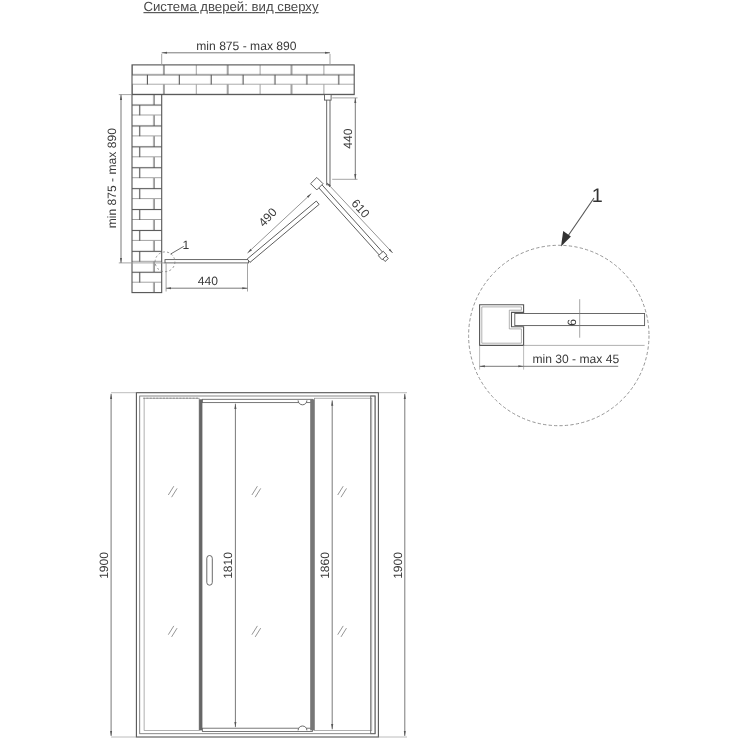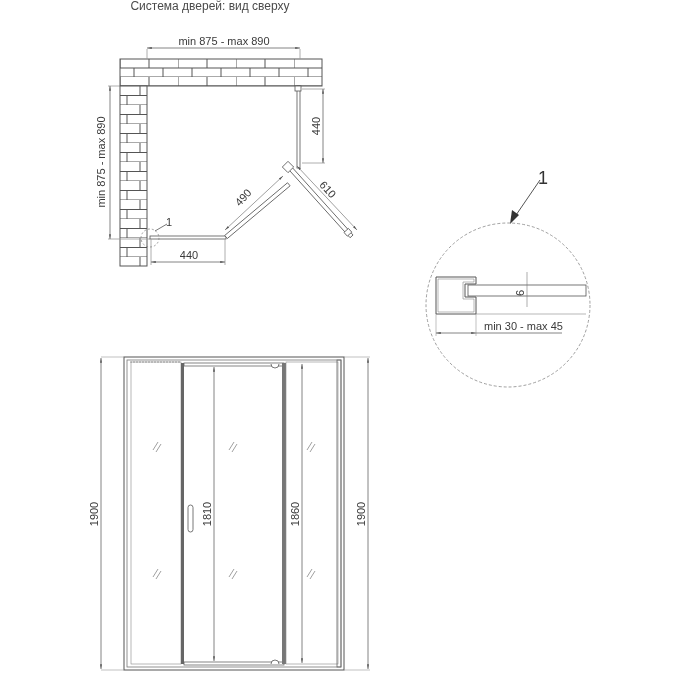--- a/index.html
+++ b/index.html
@@ -1,17 +1,17 @@
 <!DOCTYPE html>
 <html><head>
 <meta charset="utf-8">
 <style>
   html, body { margin:0; padding:0; background:#ffffff; }
   body { width:680px; height:680px; position:relative; overflow:hidden; font-family:"Liberation Sans", sans-serif; }
-  .title { position:absolute; left:0; top:0; width:420px; text-align:center; font-size:12px; color:#4a4a4a; line-height:12px; }
+  .title { position:absolute; left:0; top:0; width:420px; text-align:center; font-size:12px; color:#4a4a4a; line-height:12px;text-decoration:underline; }
   svg { position:absolute; left:0; top:0; }
   .dim { font-family:"Liberation Sans", sans-serif; font-size:11px; fill:#3a3a3a; }
 </style>
 </head>
 <body>
 
 <div class="title">Система дверей: вид сверху</div>
 
 <svg width="680" height="680" viewBox="0 0 680 680">
   <defs>

